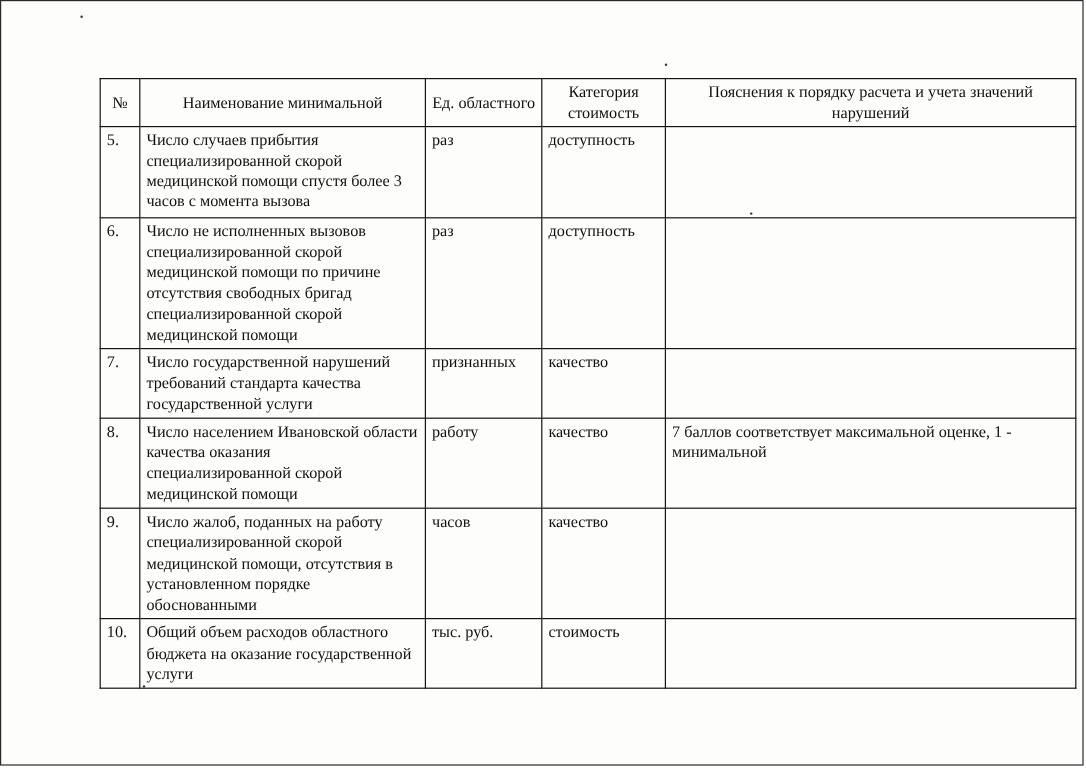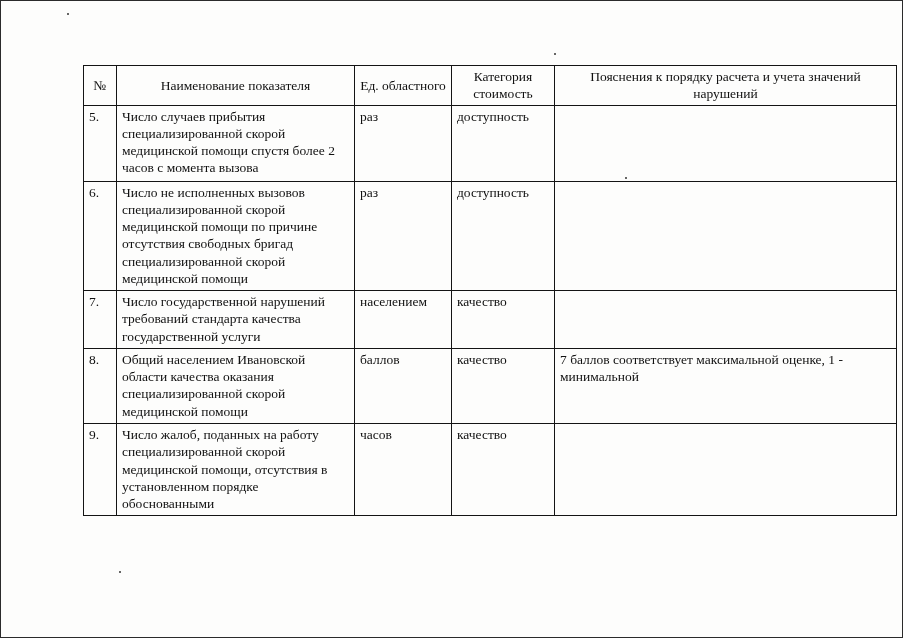--- a/index.html
+++ b/index.html
@@ -84,60 +84,67 @@
     <colgroup>
       <col class="c-num">
       <col class="c-name">
       <col class="c-unit">
       <col class="c-cat">
       <col class="c-notes">
     </colgroup>
     <thead>
       <tr>
         <th>№</th>
-        <th>Наименование показателя</th>
+        <th>Наименование минимальной</th>
         <th>Ед. областного</th>
         <th>Категория стоимость</th>
         <th>Пояснения к порядку расчета и учета значений нарушений</th>
       </tr>
     </thead>
     <tbody>
       <tr class="r0">
         <td class="num">5.</td>
-        <td>Число случаев прибытия специализированной скорой медицинской помощи спустя более 2 часов с момента вызова</td>
+        <td>Число случаев прибытия специализированной скорой медицинской помощи спустя более 3 часов с момента вызова</td>
         <td>раз</td>
         <td>доступность</td>
         <td></td>
       </tr>
       <tr class="r1">
         <td class="num">6.</td>
         <td>Число не исполненных вызовов специализированной скорой медицинской помощи по причине отсутствия свободных бригад специализированной скорой медицинской помощи</td>
         <td>раз</td>
         <td>доступность</td>
         <td></td>
       </tr>
       <tr class="r2">
         <td class="num">7.</td>
         <td>Число государственной нарушений требований стандарта качества государственной услуги</td>
-        <td>населением</td>
+        <td>признанных</td>
         <td>качество</td>
         <td></td>
       </tr>
       <tr class="r3">
         <td class="num">8.</td>
-        <td>Общий населением Ивановской области качества оказания специализированной скорой медицинской помощи</td>
-        <td>баллов</td>
+        <td>Число населением Ивановской области качества оказания специализированной скорой медицинской помощи</td>
+        <td>работу</td>
         <td>качество</td>
         <td>7 баллов соответствует максимальной оценке, 1 - минимальной</td>
       </tr>
       <tr class="r4">
         <td class="num">9.</td>
         <td>Число жалоб, поданных на работу специализированной скорой медицинской помощи, отсутствия в установленном порядке обоснованными</td>
         <td>часов</td>
         <td>качество</td>
+        <td></td>
+      </tr>
+      <tr class="r5">
+        <td class="num">10.</td>
+        <td>Общий объем расходов областного бюджета на оказание государственной услуги</td>
+        <td>тыс. руб.</td>
+        <td>стоимость</td>
         <td></td>
       </tr>
     </tbody>
   </table>
 
   <div class="footer-stamp">пост-164-прил</div>
 
   <span class="speck sp1"></span>
   <span class="speck sp2"></span>
   <span class="speck sp3"></span>

